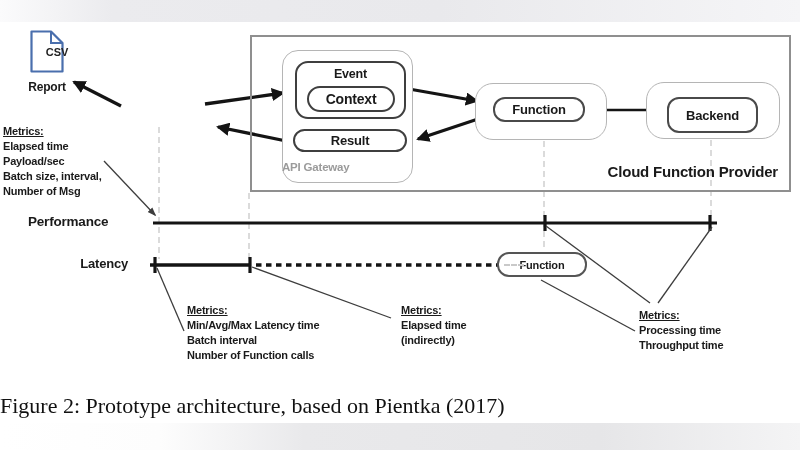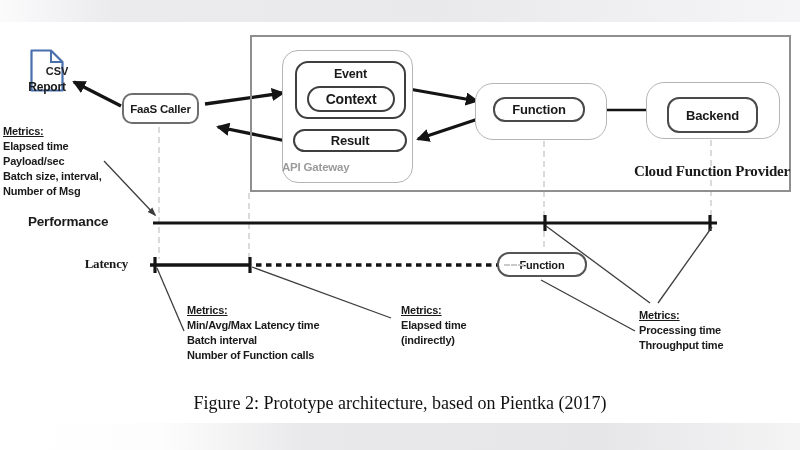--- a/index.html
+++ b/index.html
@@ -20,34 +20,34 @@
   #api-gw{left:282px;top:50px;width:131px;height:133px;border-radius:16px;}
   #event-box{left:295px;top:61px;width:111px;height:58px;border:2px solid #3f3f3f;border-radius:13px;align-items:flex-start;font-size:12.5px;padding-top:4px;}
   #context-box{left:307px;top:86px;width:88px;height:26px;border:2px solid #3f3f3f;border-radius:13px;font-size:14px;}
   #result-box{left:293px;top:129px;width:114px;height:23px;border:2px solid #3f3f3f;border-radius:14px;font-size:13px;}
   #faas-box{left:122px;top:93px;width:77px;height:31px;border:2px solid #6e6e6e;border-radius:10px;font-size:11.5px;}
   #func-cont{left:475px;top:83px;width:132px;height:57px;border-radius:18px;}
   #func-box{left:493px;top:97px;width:92px;height:25px;border:2px solid #4a4a4a;border-radius:12px;font-size:13px;}
   #back-cont{left:646px;top:82px;width:134px;height:57px;border-radius:18px;}
   #back-box{left:667px;top:97px;width:91px;height:36px;border:2px solid #4a4a4a;border-radius:12px;font-size:13px;}
   #api-gw-label{left:282px;top:161px;width:131px;font-size:11.5px;color:#9b9b9b;}
-  #provider-label{left:490px;top:163px;width:300px;text-align:right;font-size:15px;font-family:Liberation Serif, serif;}
+  #provider-label{left:478px;top:163px;width:300px;text-align:right;font-size:15px;}
   #lat-func-box{left:497px;top:252px;width:90px;height:25px;border:2px solid #555;border-radius:12px;font-size:11px;}
   #lat-func-box .dashlet{position:absolute;left:5px;top:10px;width:20px;border-top:2px dashed #c9c9c9;}
-  #csv-icon{position:absolute;left:30px;top:49px;width:54px;height:43px;}
+  #csv-icon{position:absolute;left:30px;top:30px;width:54px;height:43px;}
   #csv-text{position:absolute;left:0;top:16px;width:100%;text-align:center;font-size:11px;font-weight:bold;color:#222;}
   #report-label{left:18px;top:80px;width:58px;text-align:center;font-size:12px;}
   #perf-label{left:28px;top:214px;width:100px;font-size:13.5px;}
-  #lat-label{left:28px;top:256px;width:100px;text-align:right;font-size:13px;font-family:Liberation Serif, serif;}
+  #lat-label{left:28px;top:256px;width:100px;text-align:right;font-size:13px;}
   #m-caller{left:3px;top:124px;}
   #m-latency{left:187px;top:303px;}
   #m-perf{left:401px;top:303px;}
   #m-provider{left:639px;top:308px;}
-  #caption{position:absolute;left:0;top:393px;width:100%;text-align:center;
-    font-family:"Liberation Serif",serif;font-size:18px;color:#111;}
+  #caption{position:absolute;left:0;top:393px;width:100%;
+    font-family:"Liberation Serif",serif;font-size:22px;color:#111;}
 </style>
 </head>
 <body>
 
 <div id="stage">
 
   <div id="strip-top" class="strip"></div>
   <div id="strip-bottom" class="strip"></div>
 
   <svg class="layer" width="800" height="450">
@@ -106,23 +106,20 @@
     <span>Event</span>
   </div>
   <div id="context-box" class="box">
     <span>Context</span>
   </div>
   <div id="result-box" class="box">
     <span>Result</span>
   </div>
   <div id="api-gw-label" class="lbl">API Gateway</div>
 
-  <div id="faas-box" class="box">
-    <span>FaaS Caller</span>
-  </div>
 
   <div id="func-cont" class="container-box"></div>
   <div id="func-box" class="box">
     <span>Function</span>
   </div>
   <div id="back-cont" class="container-box"></div>
   <div id="back-box" class="box">
     <span>Backend</span>
   </div>
   <div id="provider-label" class="lbl">Cloud Function Provider</div>

